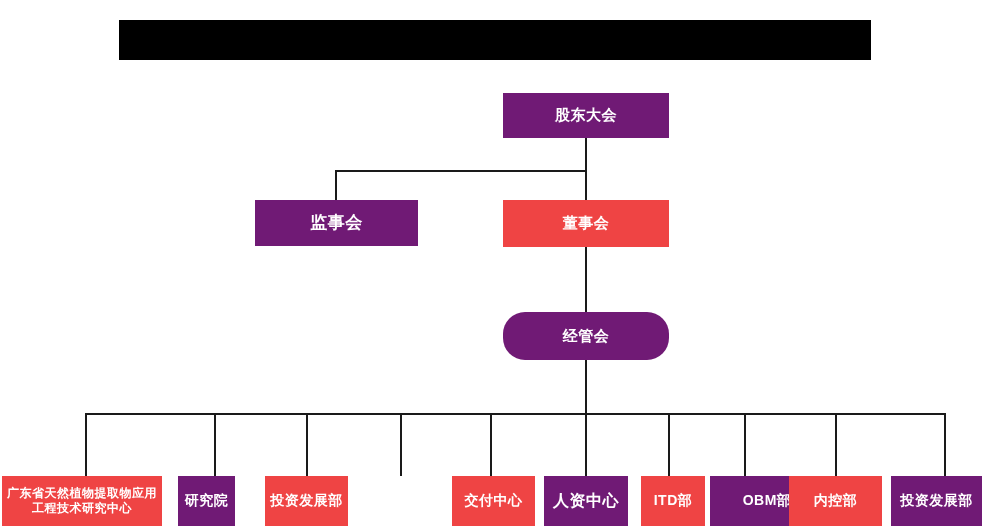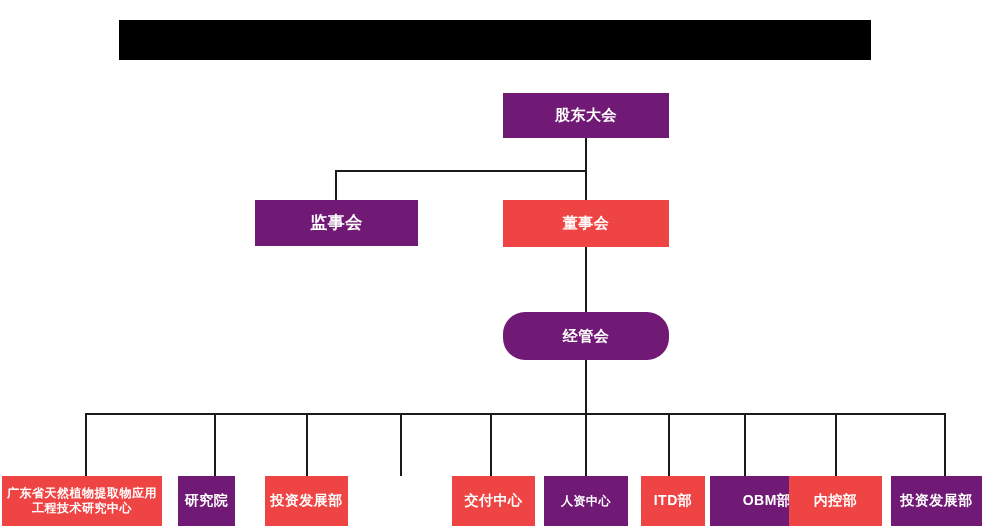--- a/index.html
+++ b/index.html
@@ -108,21 +108,21 @@
   </div>
   <div class="node primary" style="left:178px; top:476px; width:57px; height:50px; font-size:14px;text-align:right;">
     <span class="label">研究院</span>
   </div>
   <div class="node secondary" style="left:265px; top:476px; width:83px; height:50px; font-size:14px;">
     <span class="label">投资发展部</span>
   </div>
   <div class="node secondary" style="left:452px; top:476px; width:83px; height:50px; font-size:14px;">
     <span class="label">交付中心</span>
   </div>
-  <div class="node primary" style="left:544px; top:476px; width:84px; height:50px; font-size:12px;">
+  <div class="node primary" style="left:544px; top:476px; width:84px; height:50px; font-size:16px;">
     <span class="label">人资中心</span>
   </div>
   <div class="node secondary" style="left:641px; top:476px; width:64px; height:50px; font-size:14px;">
     <span class="label">ITD部</span>
   </div>
   <div class="node primary" style="left:710px; top:476px; width:90px; height:50px; font-size:14px;padding-left:24px;">
     <span class="label">OBM部</span>
   </div>
   <div class="node secondary" style="left:789px; top:476px; width:93px; height:50px; font-size:14px;">
     <span class="label">内控部</span>

